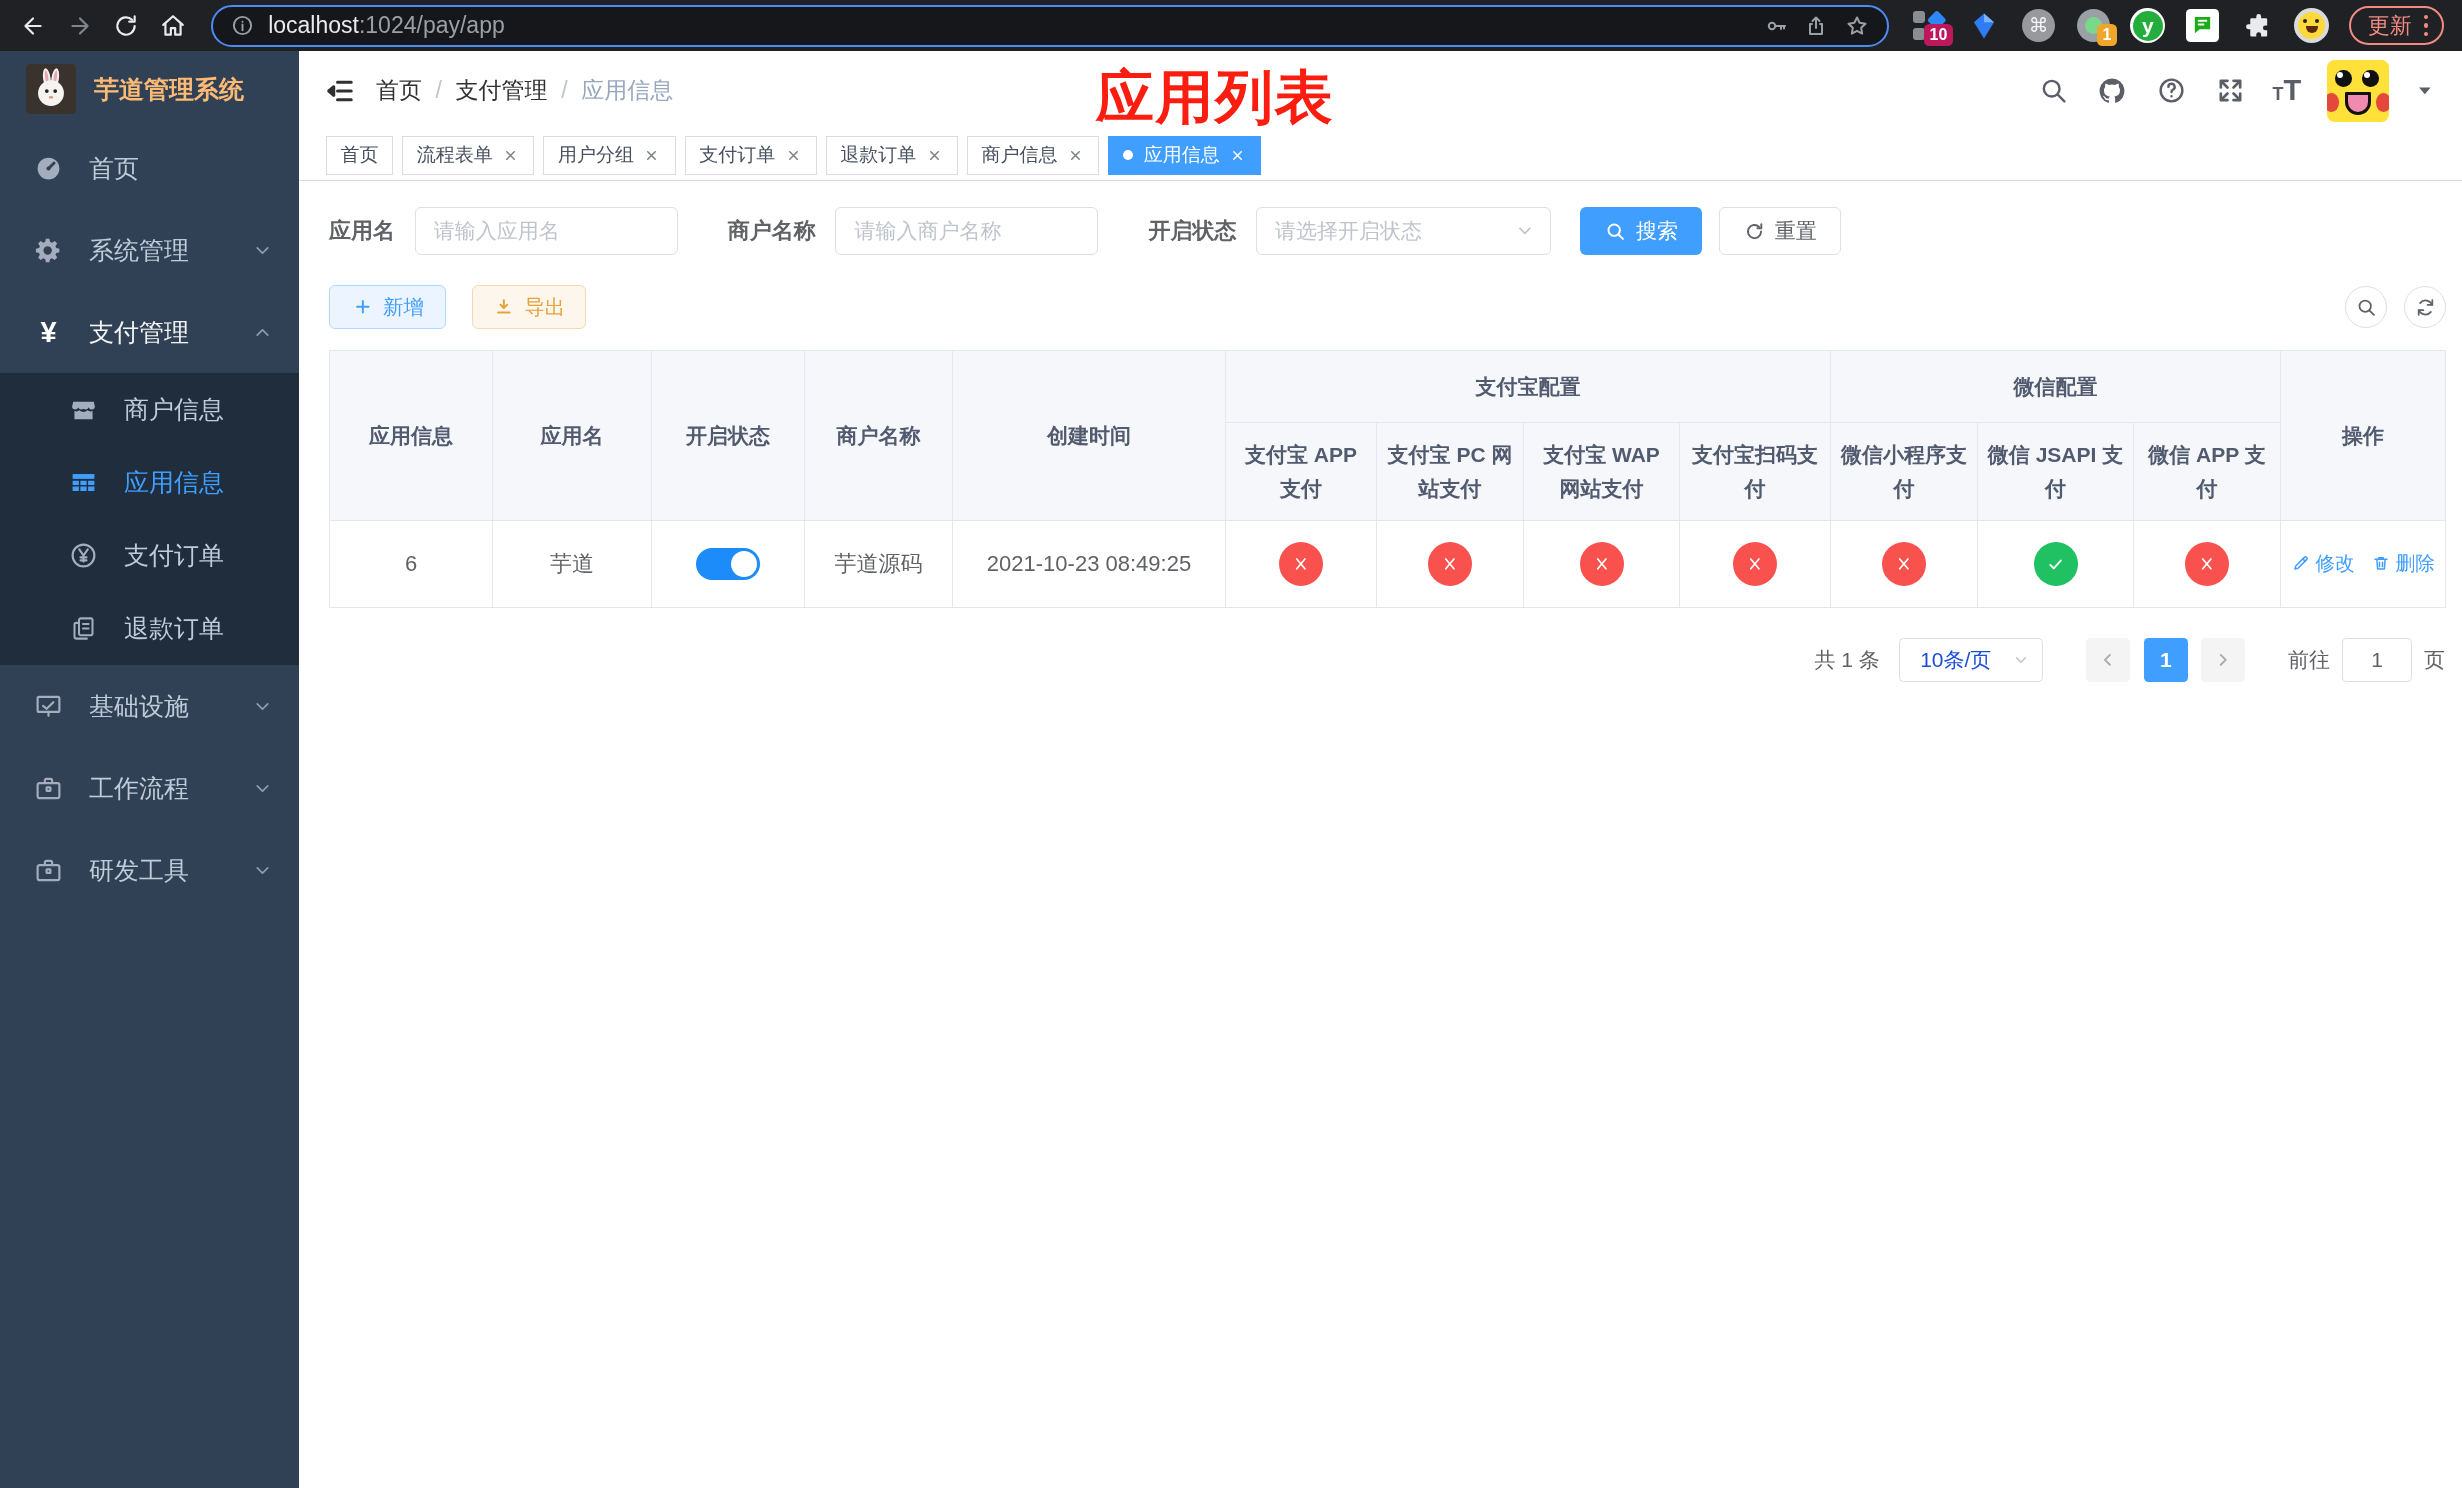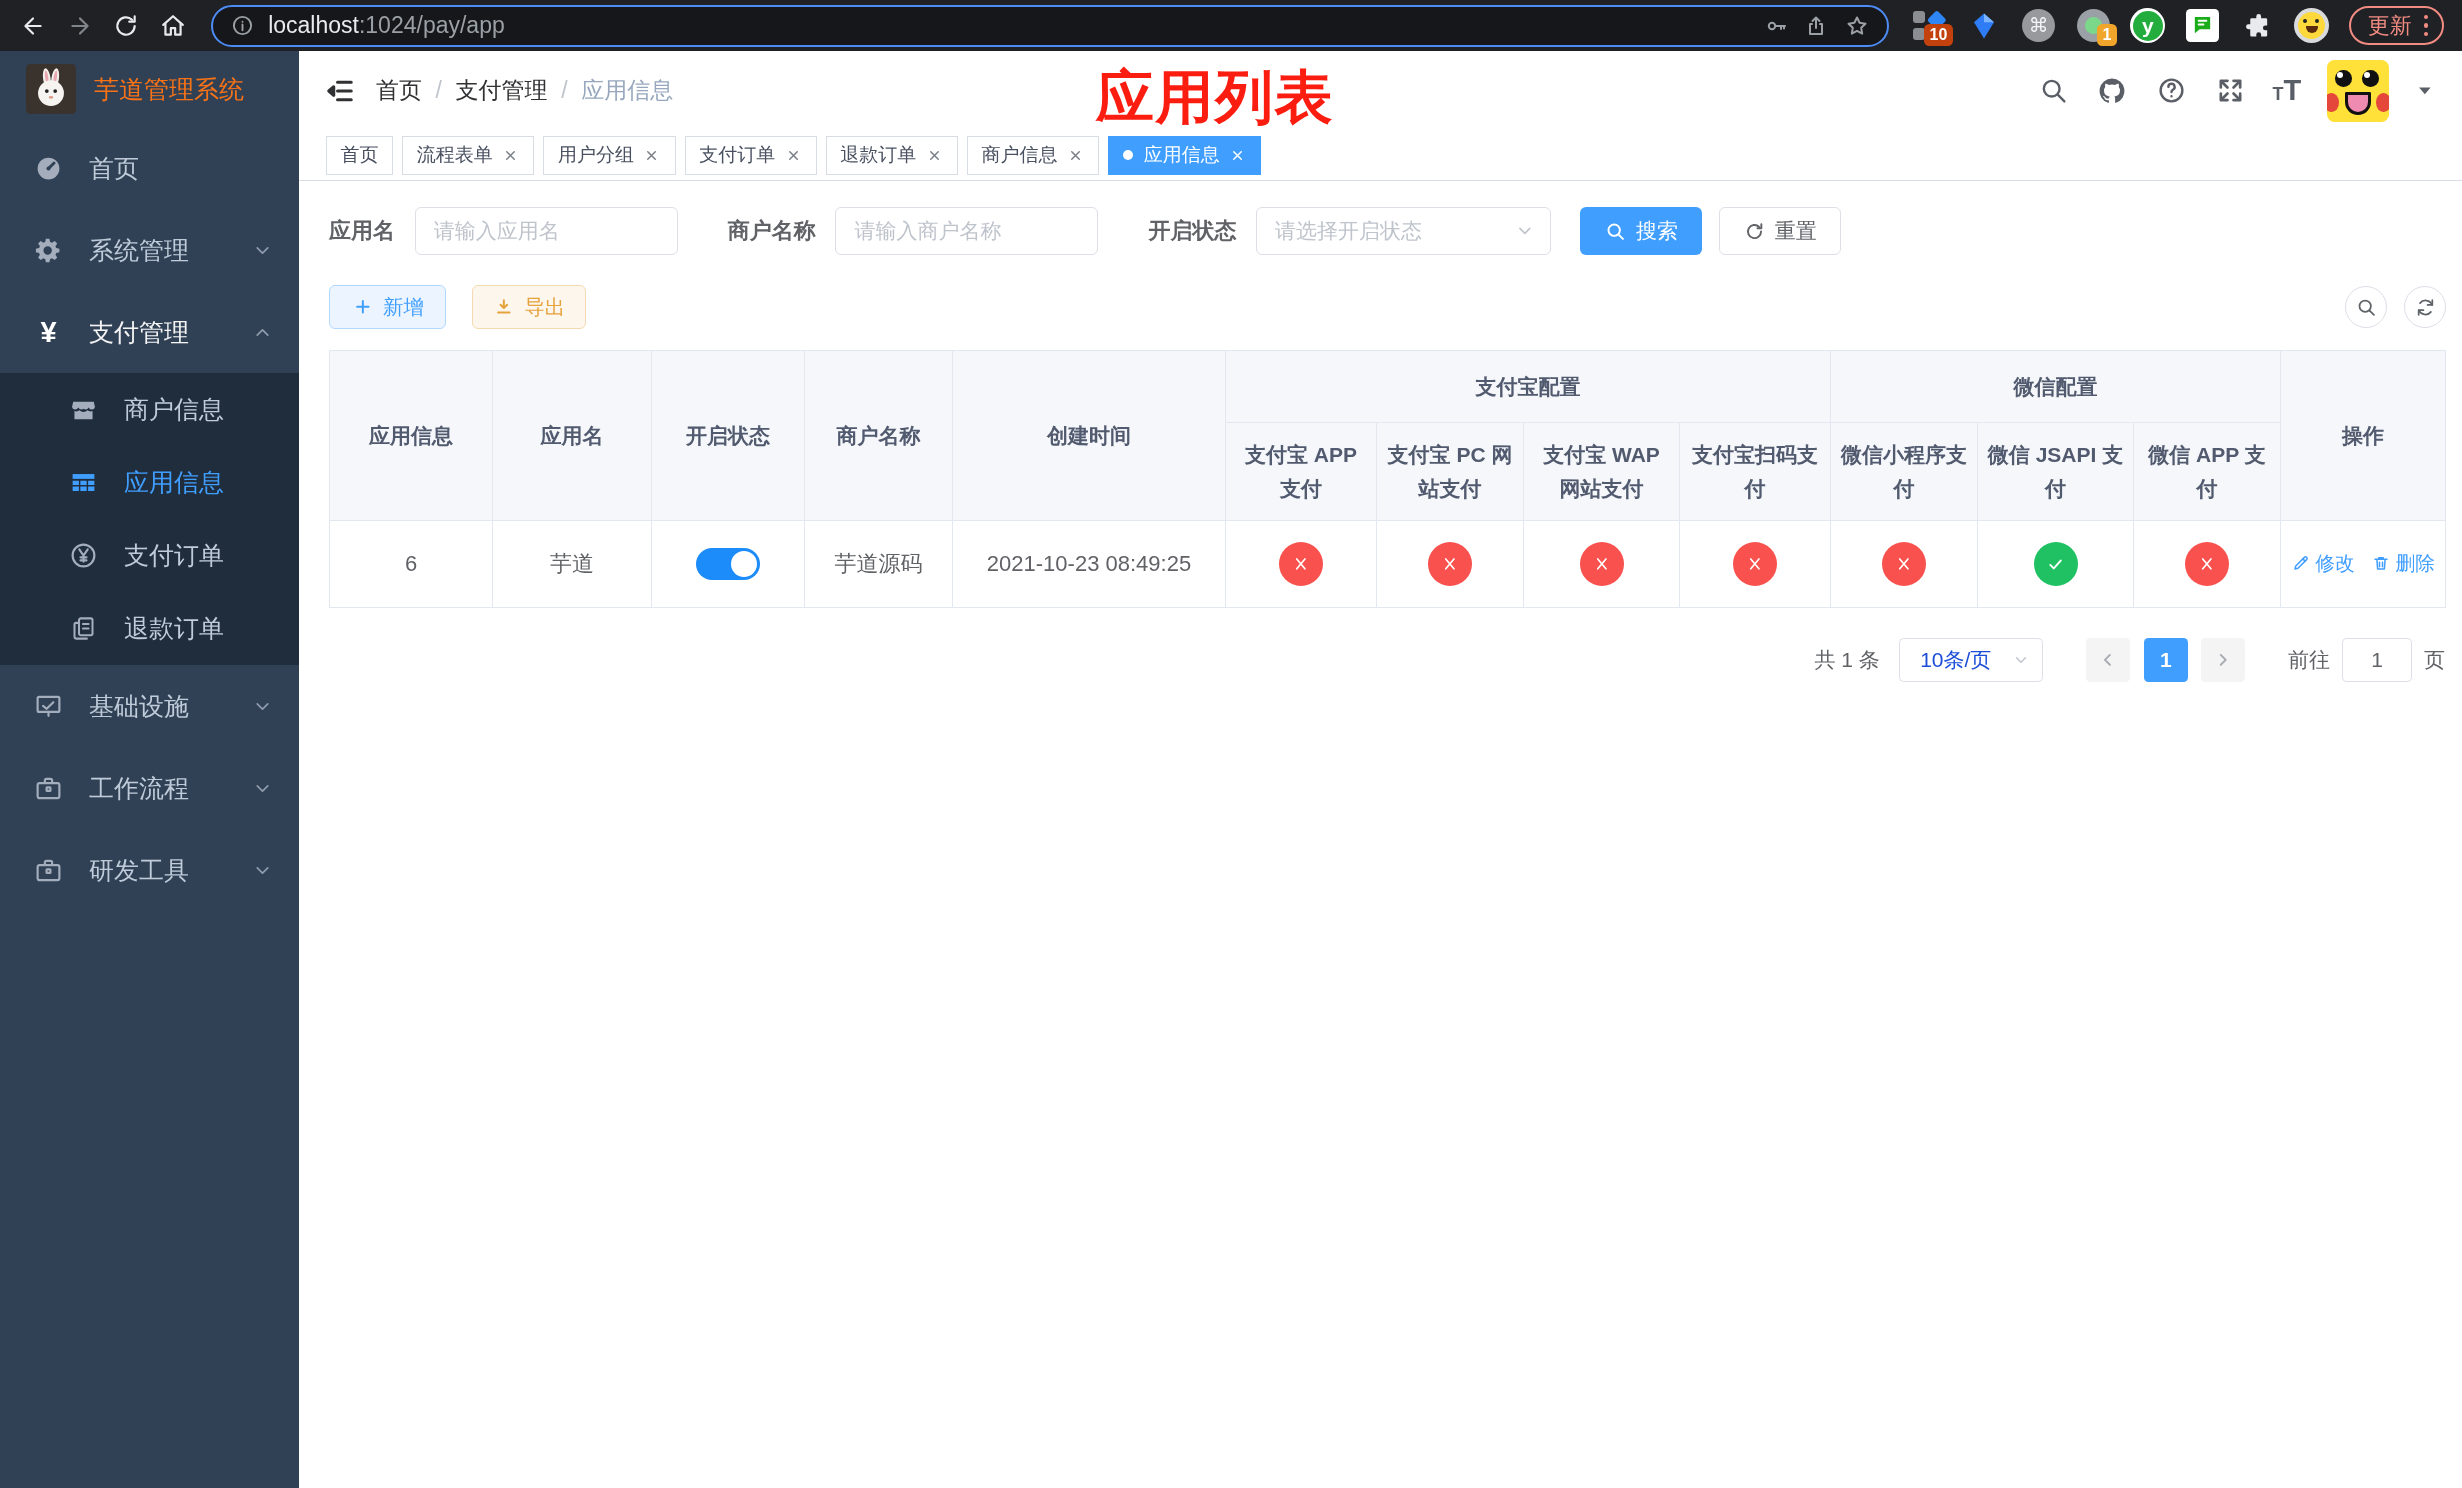--- a/index.html
+++ b/index.html
@@ -12,21 +12,21 @@
   .nav-ic { width:39px; height:39px; border-radius:50%; display:flex; align-items:center; justify-content:center; color:#e8eaed; flex:0 0 auto; }
   .nav-ic.dim { color:#80868b; }
   .omnibox { flex:1; height:42px; margin:0 10.6px; background:#16171a; border:2.3px solid var(--url_border); border-radius:21px; display:flex; align-items:center; padding:0 15px; gap:10.6px; min-width:0; }
   .omnibox .host { color:#e8eaed; font-size:23px; }
   .omnibox .rest { color:#9aa0a6; font-size:23px; }
   .omnibox .sp { flex:1; }
   .ob-ic { color:#9aa0a6; width:30px; height:30px; display:flex; align-items:center; justify-content:center; }
   .exts { display:flex; align-items:center; gap:19.7px; padding:0 4.5px; }
   .ext { width:35px; height:35px; position:relative; display:flex; align-items:center; justify-content:center; flex:0 0 auto; }
   .badge { position:absolute; bottom:-3px; right:-6px; color:#fff; font-size:16px; line-height:1; padding:3px 5.3px; border-radius:5.3px; font-weight:bold; }
-  .badge.red { background:#c2410c; }
+  .badge.red { background:#be185d; }
   .badge.orange { background:#f0a62b; }
   .sq1,.sq2 { position:absolute; width:12px; height:12px; background:#8a8d91; border-radius:3px; }
   .sq1 { left:1.5px; top:3px; } .sq2 { left:1.5px; top:19.7px; }
   .dia1 { position:absolute; right:3px; top:4.5px; width:13.6px; height:13.6px; background:#2f86f6; transform:rotate(45deg); border-radius:2.3px; }
   .circle-gray { width:33px; height:33px; border-radius:50%; background:#97999c; display:flex; align-items:center; justify-content:center; color:#f1f3f4; font-size:19.7px; }
   .circle-cam { width:33px; height:33px; border-radius:50%; background:#9aa0a6; position:relative; }
   .circle-cam::after { content:""; position:absolute; left:8.3px; top:8.3px; width:16.7px; height:16.7px; border-radius:50%; background:#7bd88a; }
   .circle-y { width:35px; height:35px; border-radius:50%; background:#fff; display:flex; align-items:center; justify-content:center; }
   .circle-y .yin { width:30px; height:30px; border-radius:50%; background:#23ad3c; color:#fff; font-size:21px; font-weight:bold; display:flex; align-items:center; justify-content:center; }
   .chatbox { width:33px; height:33px; background:#fff; border-radius:4.5px; display:flex; align-items:center; justify-content:center; color:#1aad19; }
@@ -36,21 +36,21 @@
   .mini-face::after { content:""; position:absolute; left:7.6px; top:14.4px; width:12px; height:6.8px; border-radius:0 0 7.6px 7.6px; background:#5b2b0e; }
   .update-pill { display:flex; align-items:center; gap:12px; border:2.3px solid var(--update); color:var(--update); border-radius:756px; height:39px; padding:0 13.6px 0 16.7px; font-size:22px; }
   .update-dots { display:flex; flex-direction:column; gap:3.8px; }
   .update-dots i { width:4.5px; height:4.5px; border-radius:50%; background:var(--update); }
 
   
   .app { display:flex; height:1437px; }
   .sidebar { width:299px; background:var(--sidebar_bg); flex:0 0 auto; }
   .logo-row { height:76px; display:flex; align-items:center; gap:18px; padding:0 0 0 26px; }
   .logo-img { width:50px; height:50px; border-radius:4.5px; overflow:hidden; flex:0 0 auto; }
-  .logo-title { color:#f97316; font-size:25px; font-weight:normal; white-space:nowrap; }
+  .logo-title { color:#fdba74; font-size:25px; font-weight:bold; white-space:nowrap; }
   .mi { height:82px; display:flex; align-items:center; padding:0 23px 0 32px; color:var(--sidebar_text); font-size:25px; cursor:pointer; }
   .mi .mic { width:33px; height:33px; display:flex; align-items:center; justify-content:center; color:#a3adbc; margin-right:24px; flex:0 0 auto; }
   .mi .mil { flex:1; }
   .mi .arr { color:#8f9bab; width:27px; display:flex; justify-content:center; }
   .submenu { background:var(--sidebar_sub); }
   .submenu .mi { height:73px; padding-left:67px; }
   .mi.active { color:var(--primary); }
   .mi.active .mic { color:var(--primary); }
   .yen-glyph { font-size:29px; font-weight:bold; line-height:1; }
 

